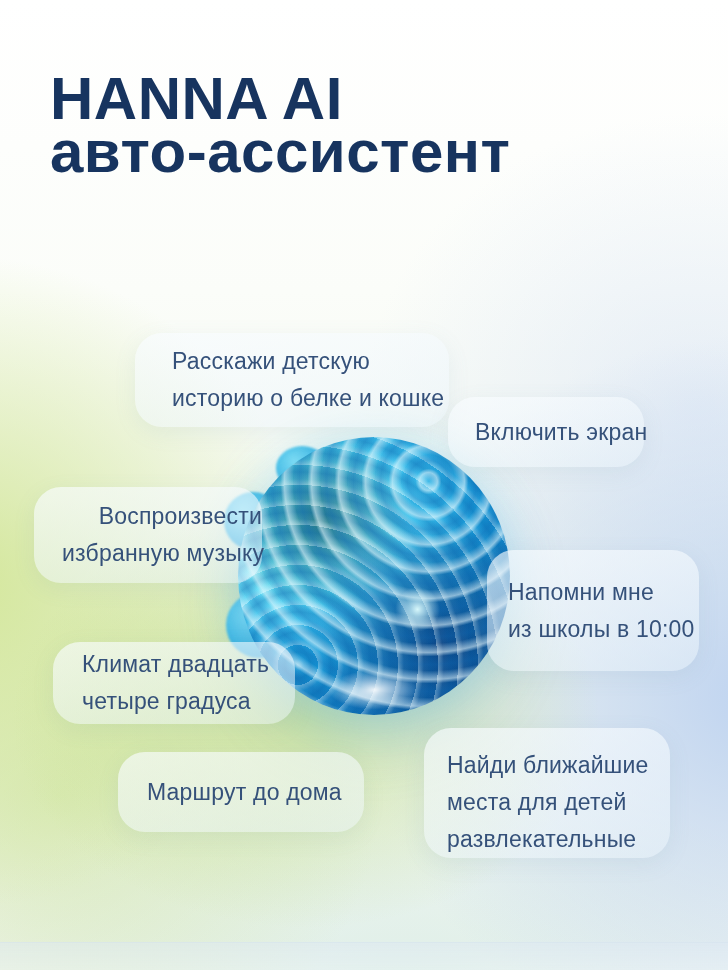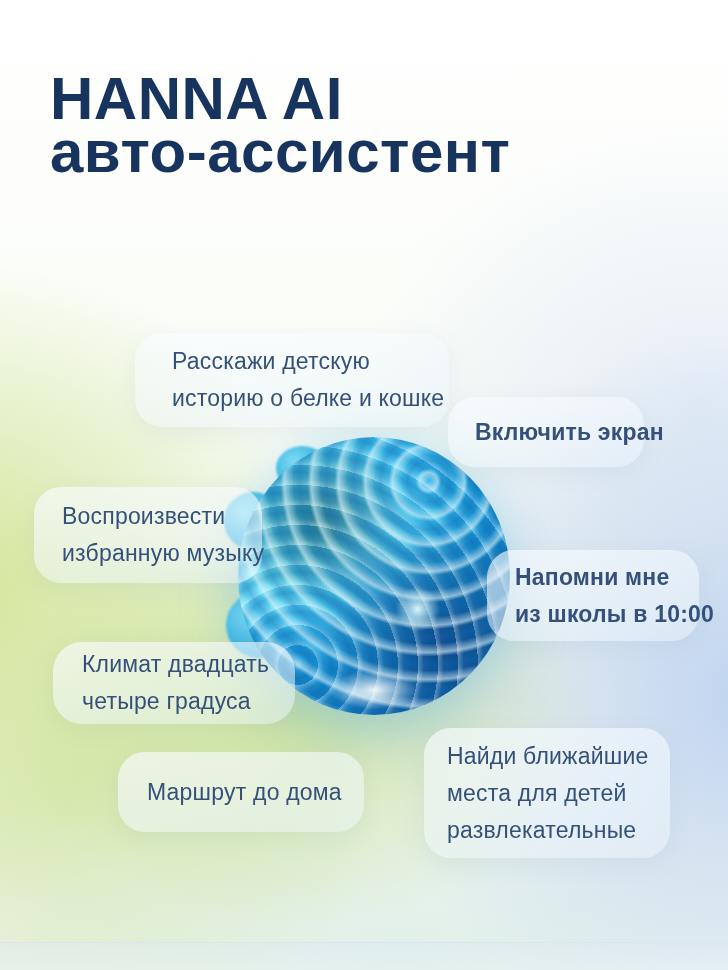--- a/index.html
+++ b/index.html
@@ -50,26 +50,26 @@
   .bubble{
     position:absolute; z-index:4; box-sizing:border-box;
     display:flex; flex-direction:column; justify-content:center;
     border-radius:27px;
     background:linear-gradient(170deg, rgba(248,252,255,0.66) 0%, rgba(234,244,250,0.48) 100%);
     box-shadow:0 6px 22px rgba(110,145,170,0.10);
     color:#35517a; font-size:23px; line-height:37px; letter-spacing:0.2px;
   }
   .bubble .ln{white-space:nowrap;}
   .bb1{left:90px;  top:333px; width:314px; height:94px;  padding-left:37px;margin-left:45px;}
-  .bb2{left:448px; top:397px; width:196px; height:70px;  padding-left:27px;font-weight:bold;}
-  .bb3{left:34px;  top:487px; width:228px; height:96px;  padding-left:28px;}
-  .bb4{left:487px; top:550px; width:212px; height:91px; padding-left:28px;font-weight:bold;}
-  .bb5{left:53px;  top:642px; width:242px; height:82px;  padding-left:29px;border-radius:29px;}
+  .bb2{left:448px; top:397px; width:196px; height:70px;  padding-left:27px;}
+  .bb3{left:34px;  top:487px; width:228px; height:96px;  padding-left:28px;text-align:right;}
+  .bb4{left:487px; top:550px; width:212px; height:121px; padding-left:21px;}
+  .bb5{left:53px;  top:642px; width:242px; height:82px;  padding-left:29px;}
   .bb6{left:118px; top:752px; width:246px; height:80px;  padding-left:29px;}
-  .bb7{left:424px; top:728px; width:246px; height:130px; padding-left:23px;}
+  .bb7{left:424px; top:728px; width:246px; height:130px; padding-left:23px;justify-content:flex-end;}
 
   .bottom-band{
     position:absolute; left:0; top:942px; width:728px; height:28px; z-index:5;
     background:linear-gradient(180deg, rgba(222,233,243,0.50) 0%, rgba(235,243,248,0.35) 100%);
     border-top:1px solid rgba(210,224,236,0.55);
   }
 </style>
 </head>
 <body>
 

